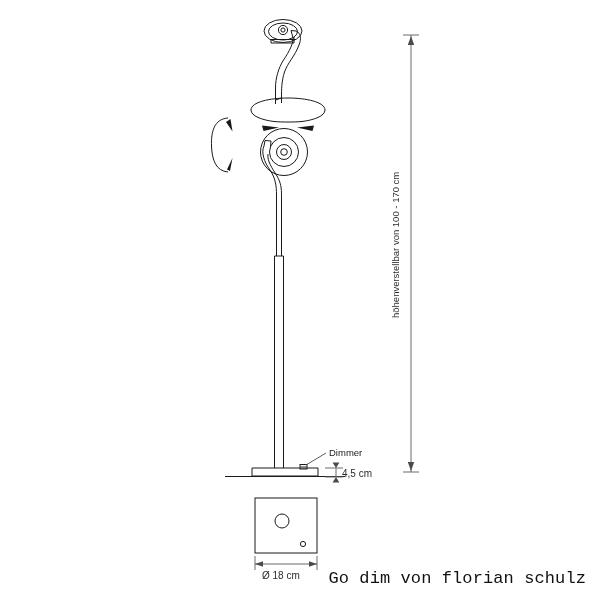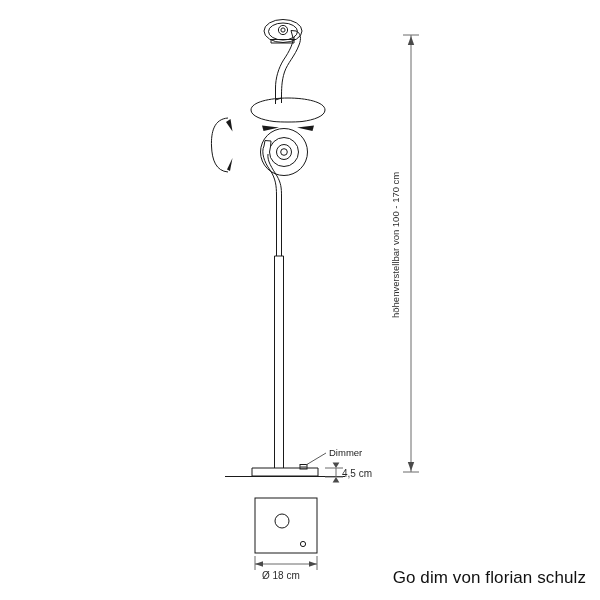--- a/index.html
+++ b/index.html
@@ -69,21 +69,21 @@
   }
   .txt-vert {
     fill: #2b2b2b;
     font-family: "Liberation Sans", sans-serif;
     font-size: 9.5px;
   }
   .caption {
     position: absolute;
     right: 14px;
     bottom: 12px;
-    font-family: Liberation Sans, sans-serif;
+    font-family: Liberation Mono, monospace;
     font-size: 17px;
     color: #111111;
     white-space: nowrap;
     letter-spacing: 0.1px;
   }
 </style>
 </head>
 <body>
 
 <div id="drawing-root">

